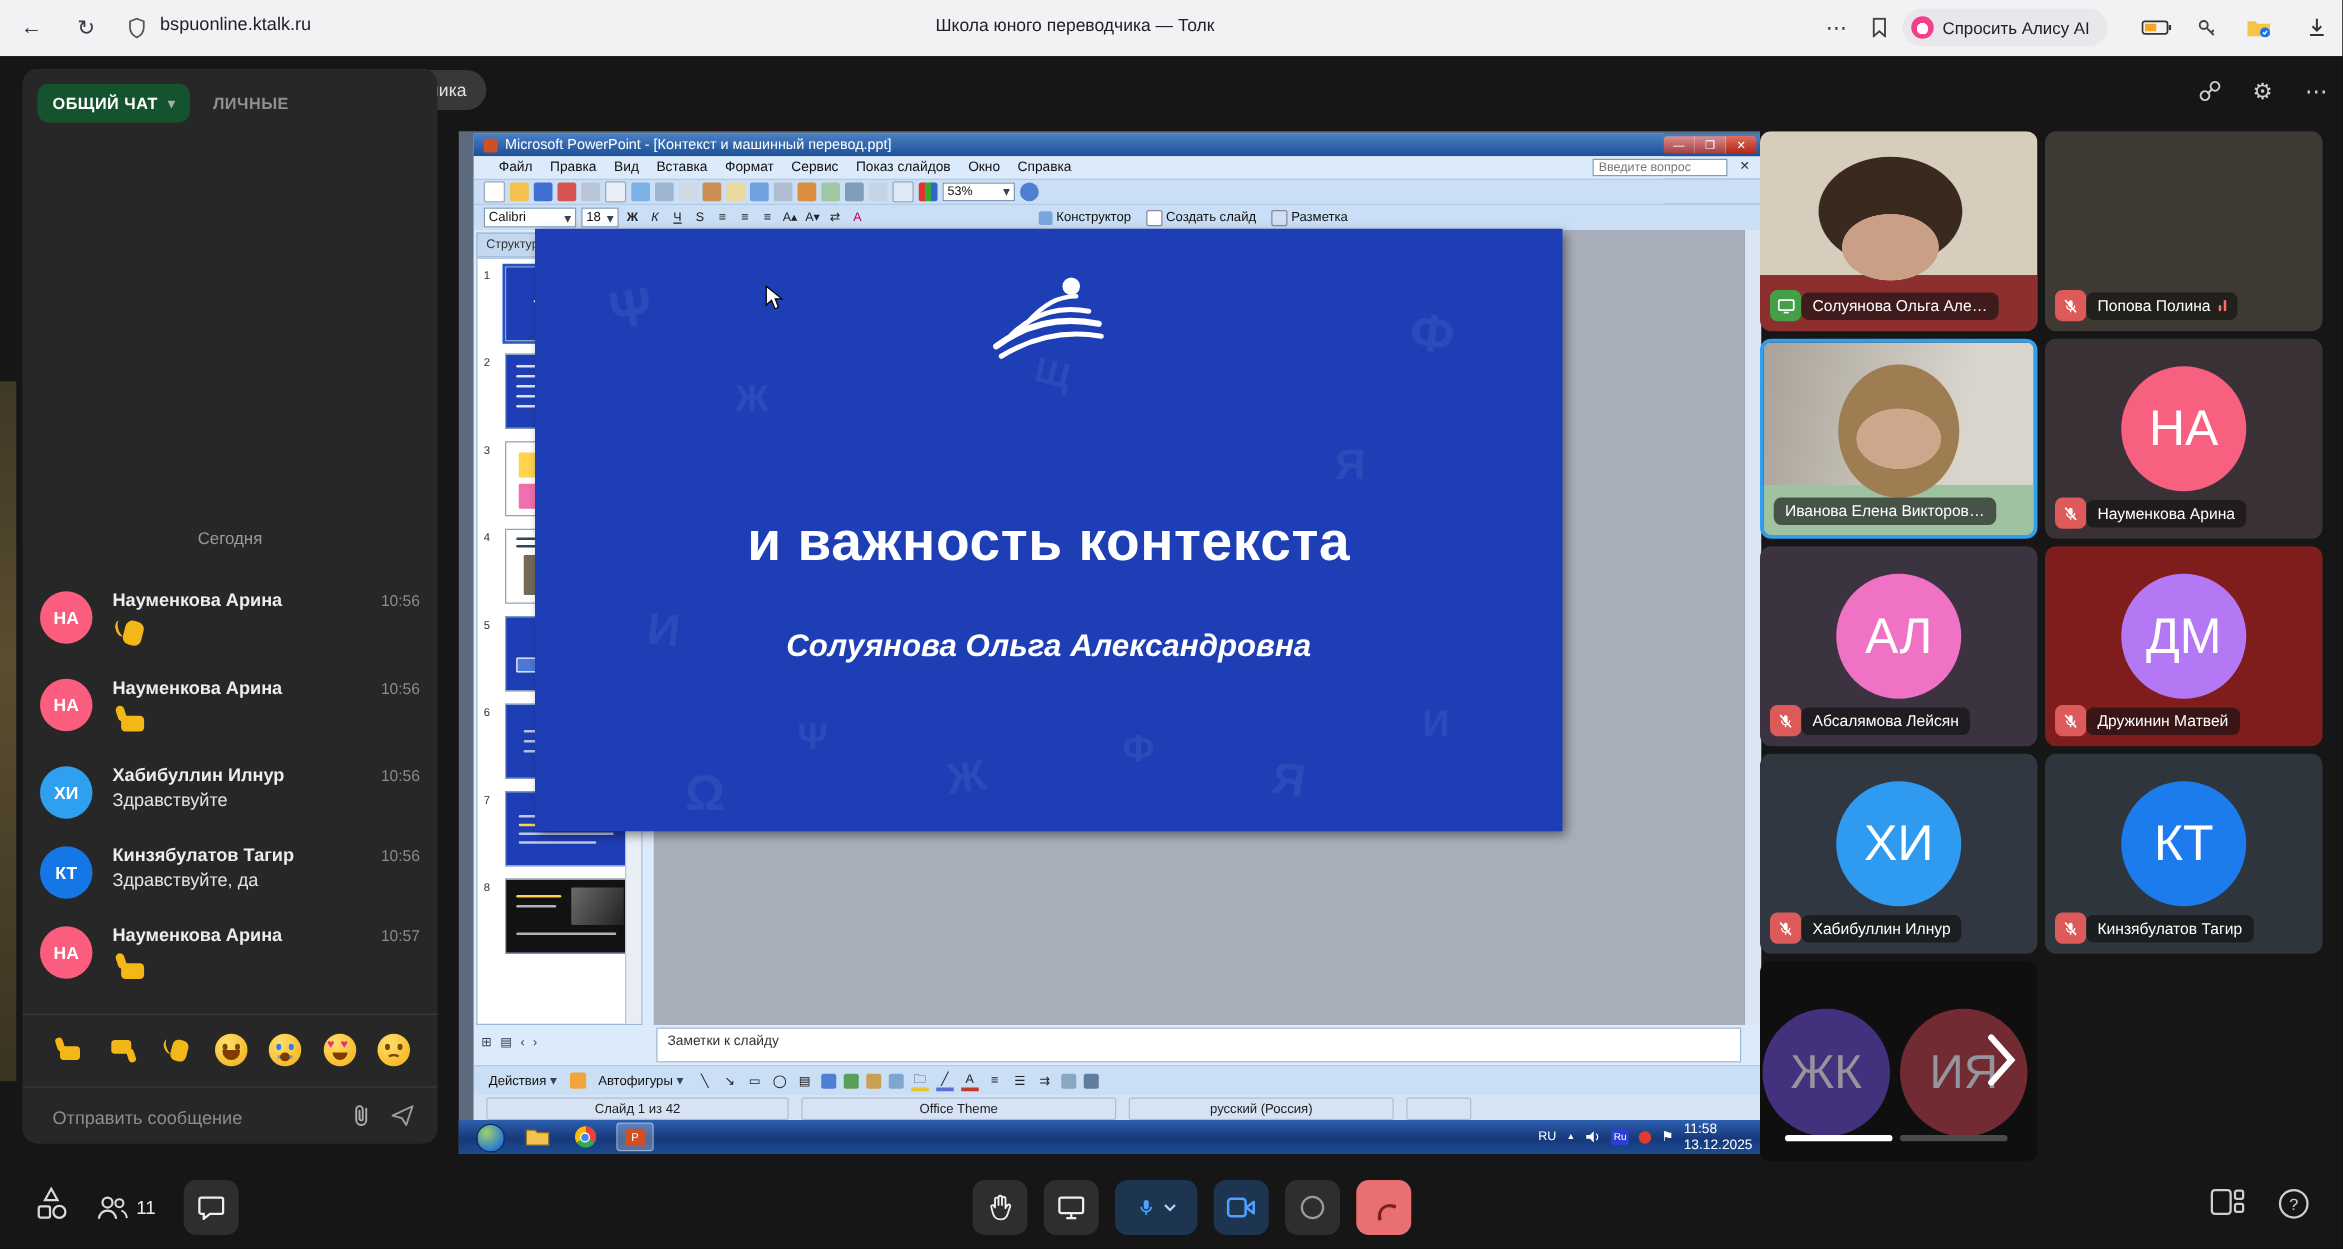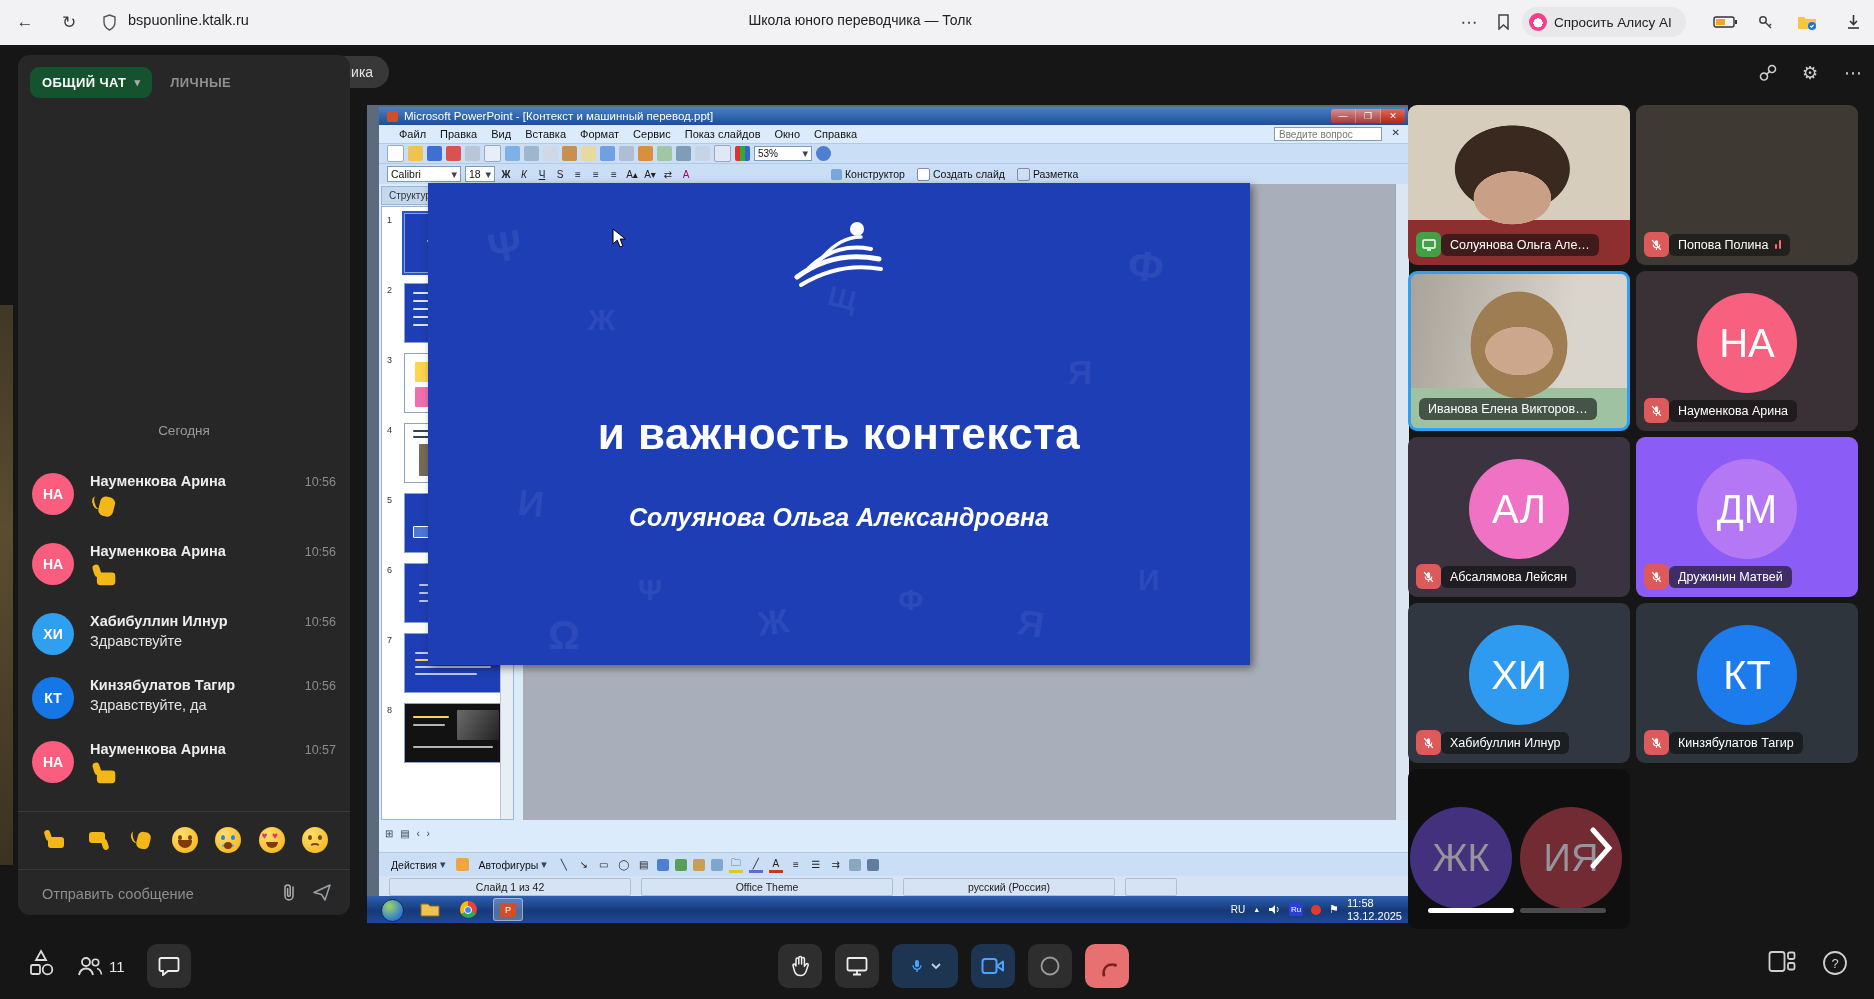--- a/index.html
+++ b/index.html
@@ -499,20 +499,21 @@
         <path d="M10 66 C36 50, 62 45, 90 50" stroke="#fff" stroke-width="4" fill="none" stroke-linecap="round"></path>
         <path d="M18 49 C38 30, 58 26, 80 30" stroke="#fff" stroke-width="4" fill="none" stroke-linecap="round"></path>
         <path d="M30 40 C44 24, 56 18, 70 18" stroke="#fff" stroke-width="3.5" fill="none" stroke-linecap="round"></path>
       </svg>
       <div class="sl-title" style="top:226px">и важность контекста</div>
       <div class="sl-sub">Солуянова Ольга Александровна</div>
     </div>
 
     <div class="notesband">
       <span class="sorter">⊞ ▤ ‹ ›</span>
+      <div class="notes">Заметки к слайду</div>
     </div>
 
     <div class="drawbar">
       <span class="fmtbtn">
         <span>Действия</span>
           <span class="chev" style="color:#345">▾</span>
       </span>
       <span class="ti" style="width:13px;height:13px;background:#f0a63c"></span>
       <span class="fmtbtn">
         <span>Автофигуры</span>
@@ -643,21 +644,21 @@
         <svg width="13" height="14" viewBox="0 0 24 24">
             <path d="M12 3a3 3 0 0 1 3 3v5a3 3 0 0 1-6 0V6a3 3 0 0 1 3-3z" fill="#fff"></path>
             <path d="M6 11a6 6 0 0 0 12 0M12 17v4" stroke="#fff" stroke-width="2" fill="none"></path>
             <line x1="4" y1="3" x2="20" y2="21" stroke="#fff" stroke-width="2.4"></line>
           </svg>
       </span>
       <span class="pname">Абсалямова Лейсян</span>
     </div>
   </div>
 
-  <div class="tile" style="background:#8b5cf6">
+  <div class="tile" style="background:#7f1d1d">
     <div class="pcircle" style="background: rgb(181, 120, 245);">
         <span>ДМ</span>
       </div>
     <div class="badge">
       <span class="chip red">
         <svg width="13" height="14" viewBox="0 0 24 24">
             <path d="M12 3a3 3 0 0 1 3 3v5a3 3 0 0 1-6 0V6a3 3 0 0 1 3-3z" fill="#fff"></path>
             <path d="M6 11a6 6 0 0 0 12 0M12 17v4" stroke="#fff" stroke-width="2" fill="none"></path>
             <line x1="4" y1="3" x2="20" y2="21" stroke="#fff" stroke-width="2.4"></line>
           </svg>

